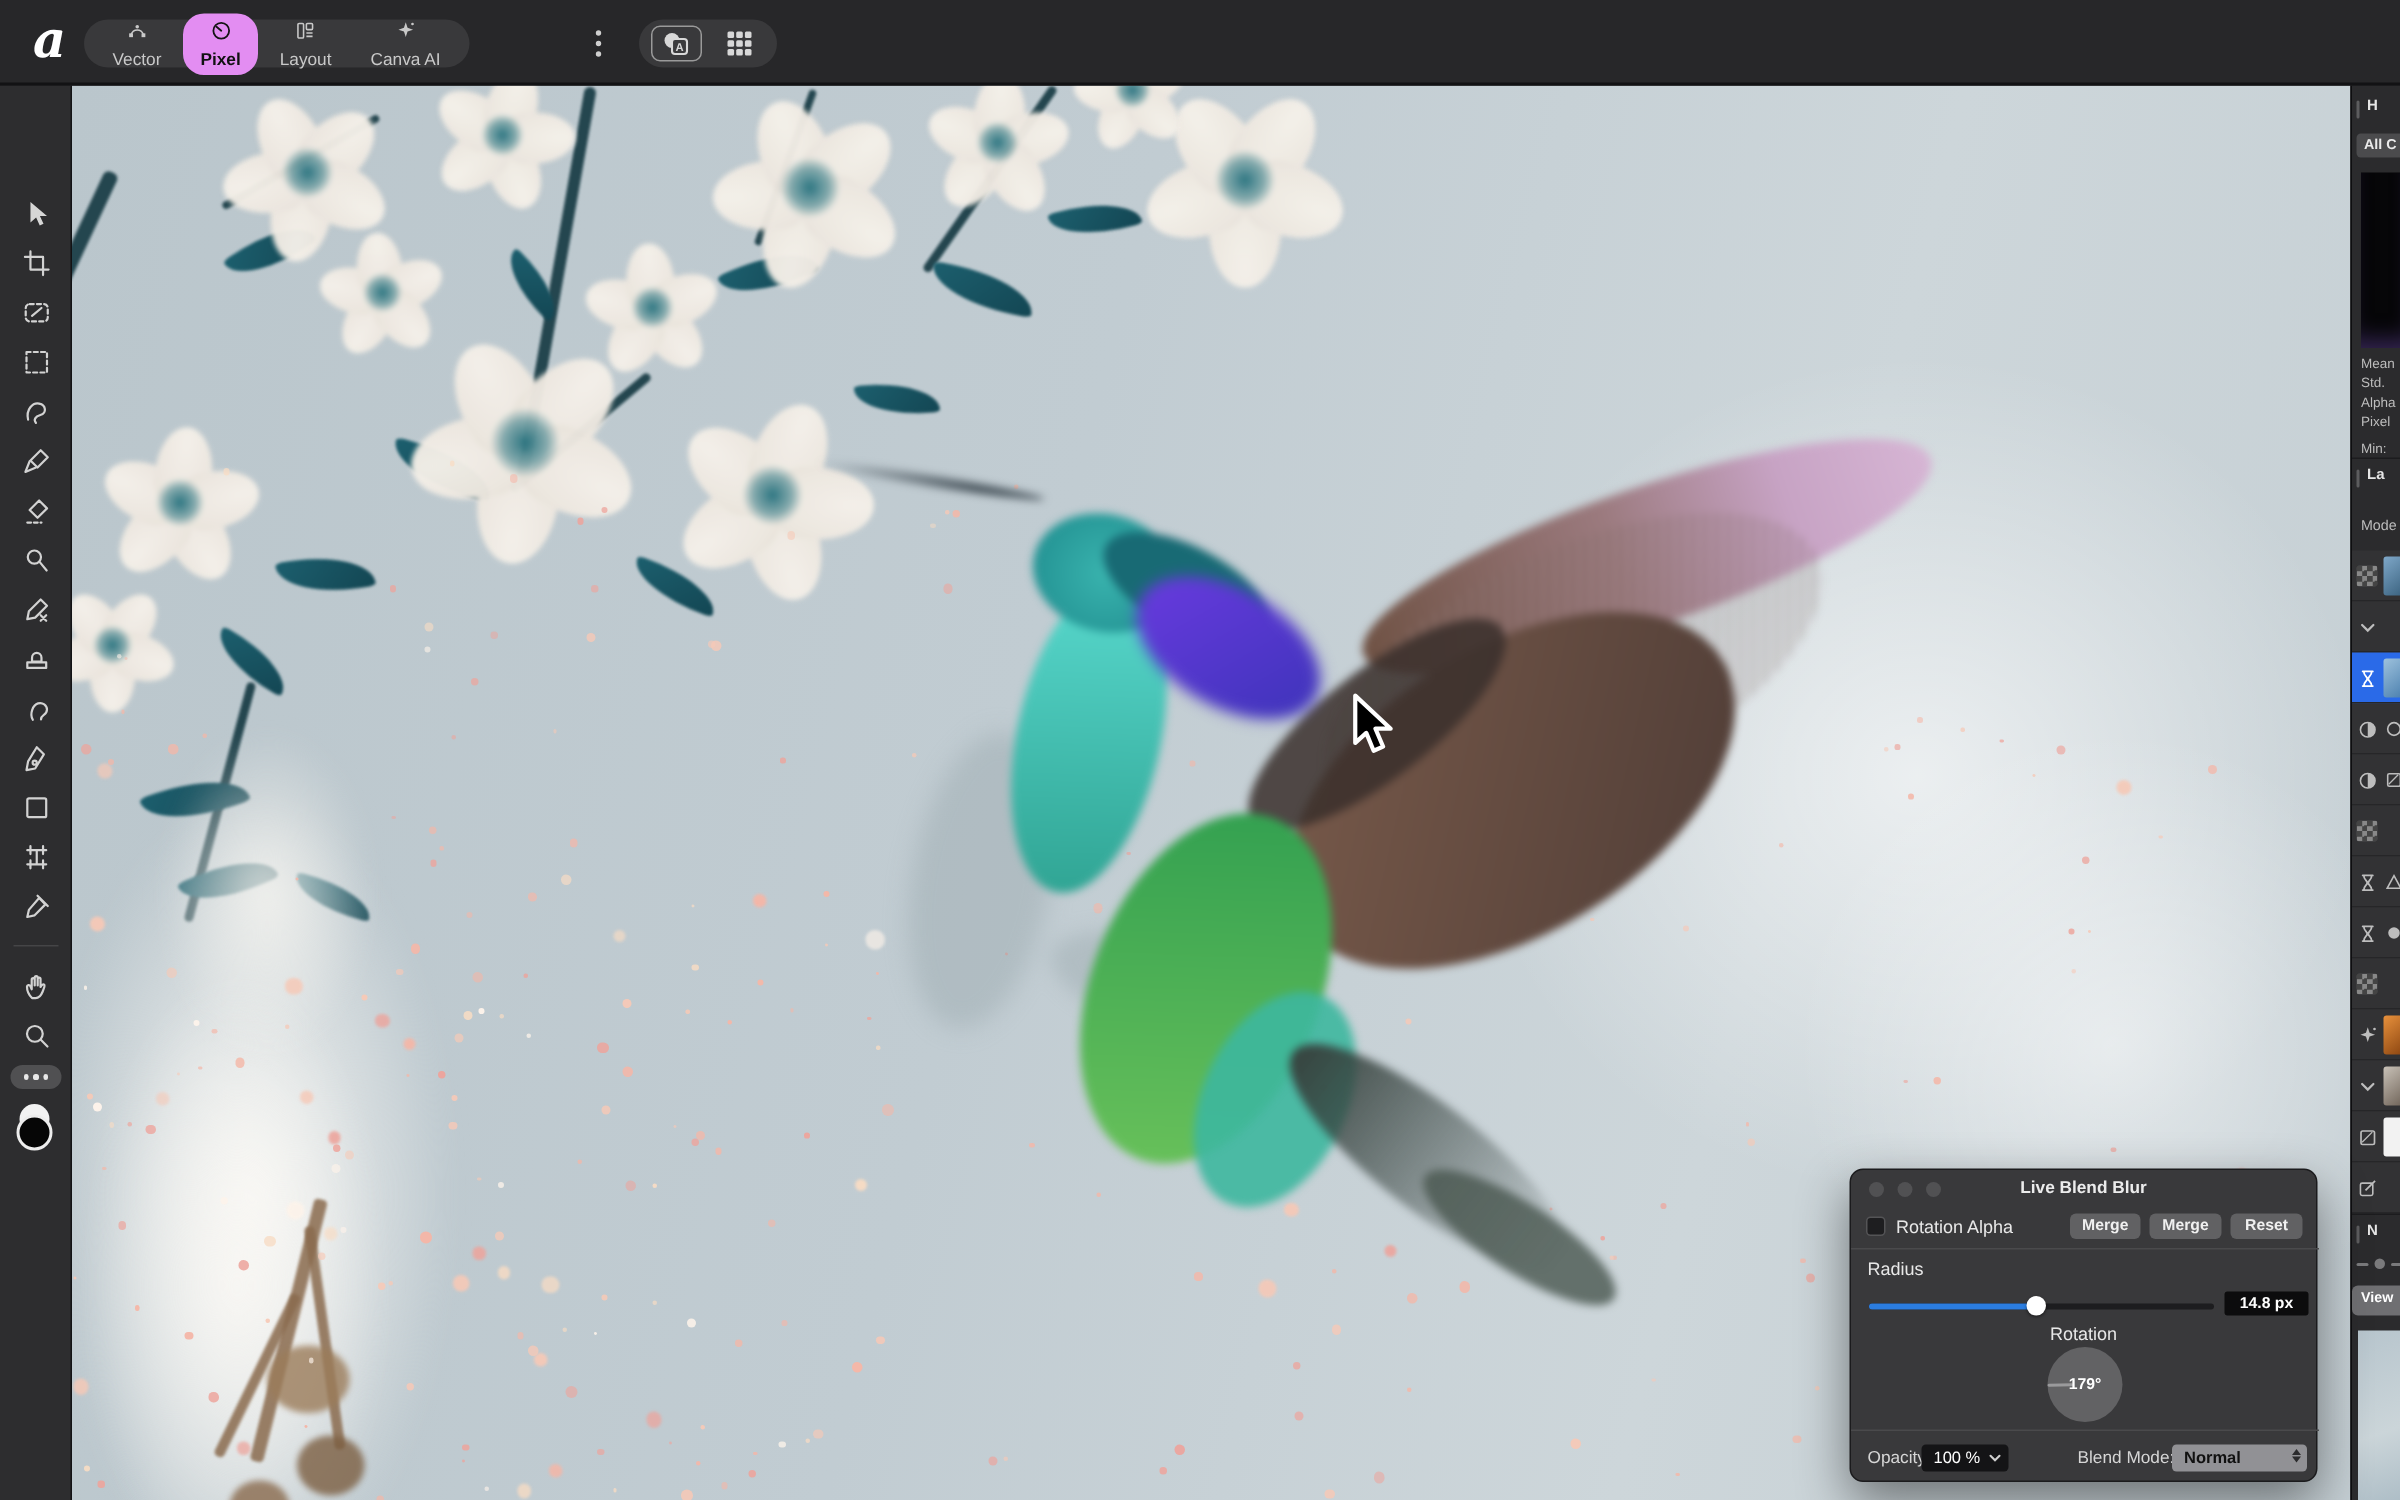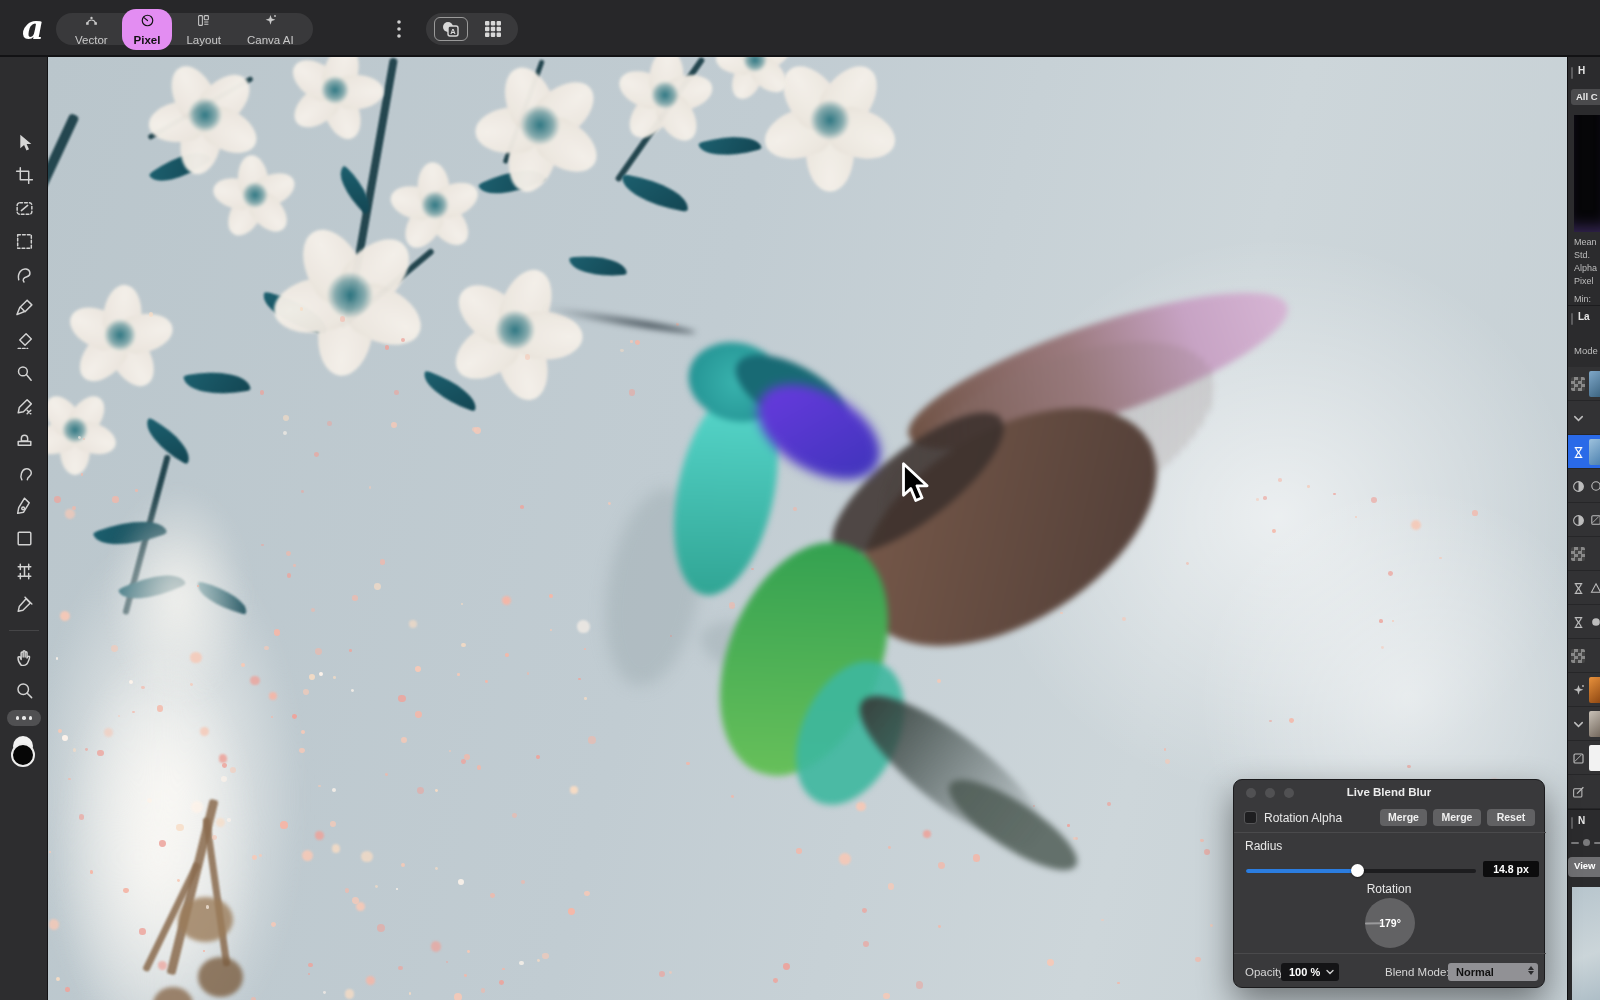--- a/index.html
+++ b/index.html
@@ -128,21 +128,21 @@
   #radius-val{position:absolute;left:249px;top:81px;width:56px;height:16px;background:#0c0c0d;border-radius:2px;
               font-size:10.5px;font-weight:bold;text-align:center;line-height:16px;color:#fff;}
   #lbl-rotation{position:absolute;left:0;top:102px;width:100%;text-align:center;}
   #dial{position:absolute;left:131px;top:118px;width:50px;height:50px;border-radius:50%;background:#626264;}
   #dial .val{position:absolute;left:0;top:0;width:100%;height:100%;display:flex;align-items:center;justify-content:center;
              font-size:10.5px;font-weight:bold;color:#fff;}
   #needle{position:absolute;left:25px;top:24px;width:17px;height:2px;background:#9a9a9c;
           transform-origin:0 50%;border-radius:1px;}
   #lbl-opacity{position:absolute;left:11px;top:186px;font-size:11.5px;color:#d6d6d6;}
   #opacity-box{position:absolute;left:47px;top:183px;width:58px;height:18px;background:#141416;border-radius:3px;
-               color:#fff;font-size:11px;font-weight:bold;line-height:18px;padding-left:8px;}
+               color:#fff;font-size:11px;font-weight:normal;line-height:18px;padding-left:8px;}
   #opacity-box svg{position:absolute;right:5px;top:5px;}
   #lbl-blend{position:absolute;left:151px;top:186px;font-size:11.5px;color:#d6d6d6;}
   #blend-box{position:absolute;left:214px;top:183px;width:90px;height:18px;background:#919195;border-radius:3px;
              color:#111;font-size:11px;font-weight:bold;line-height:18px;padding-left:8px;}
   .stepper{position:absolute;right:4px;top:3px;display:flex;flex-direction:column;gap:1px;}
   .stepper i{display:block;width:0;height:0;border-left:3.5px solid transparent;border-right:3.5px solid transparent;}
   .stepper .up{border-bottom:4px solid #2b2b2d;}
   .stepper .dn{border-top:4px solid #2b2b2d;}
 
   #cursor{position:absolute;left:896px;top:462px;z-index:50;}

